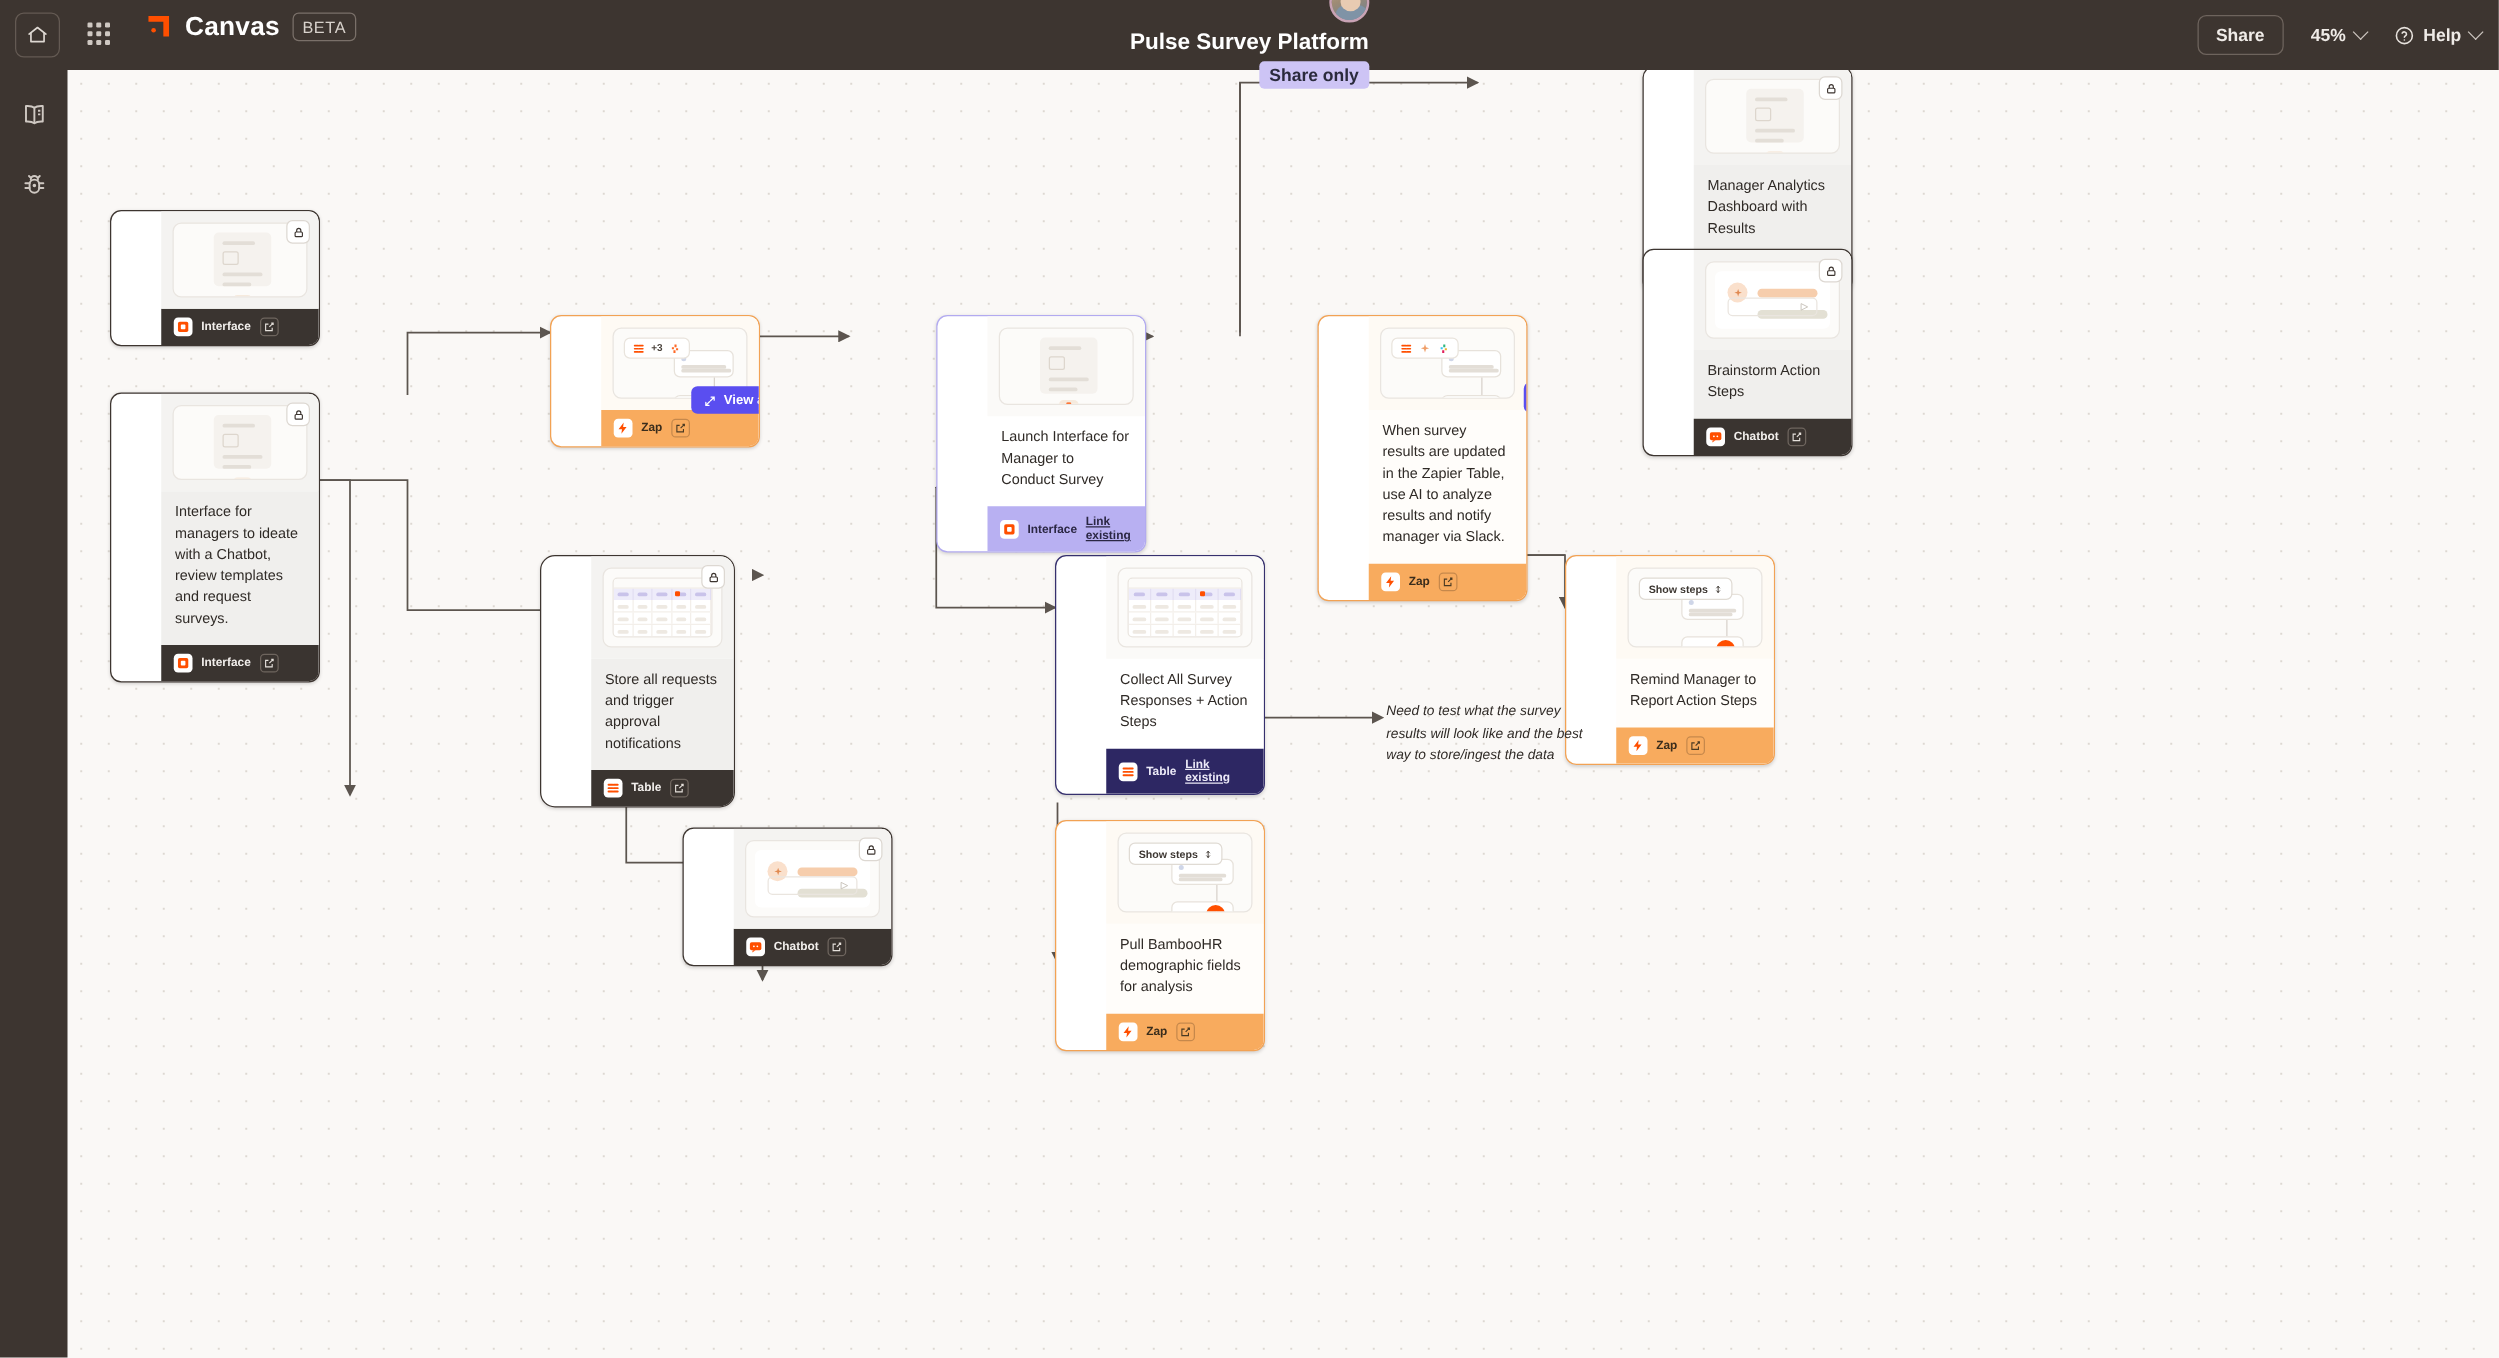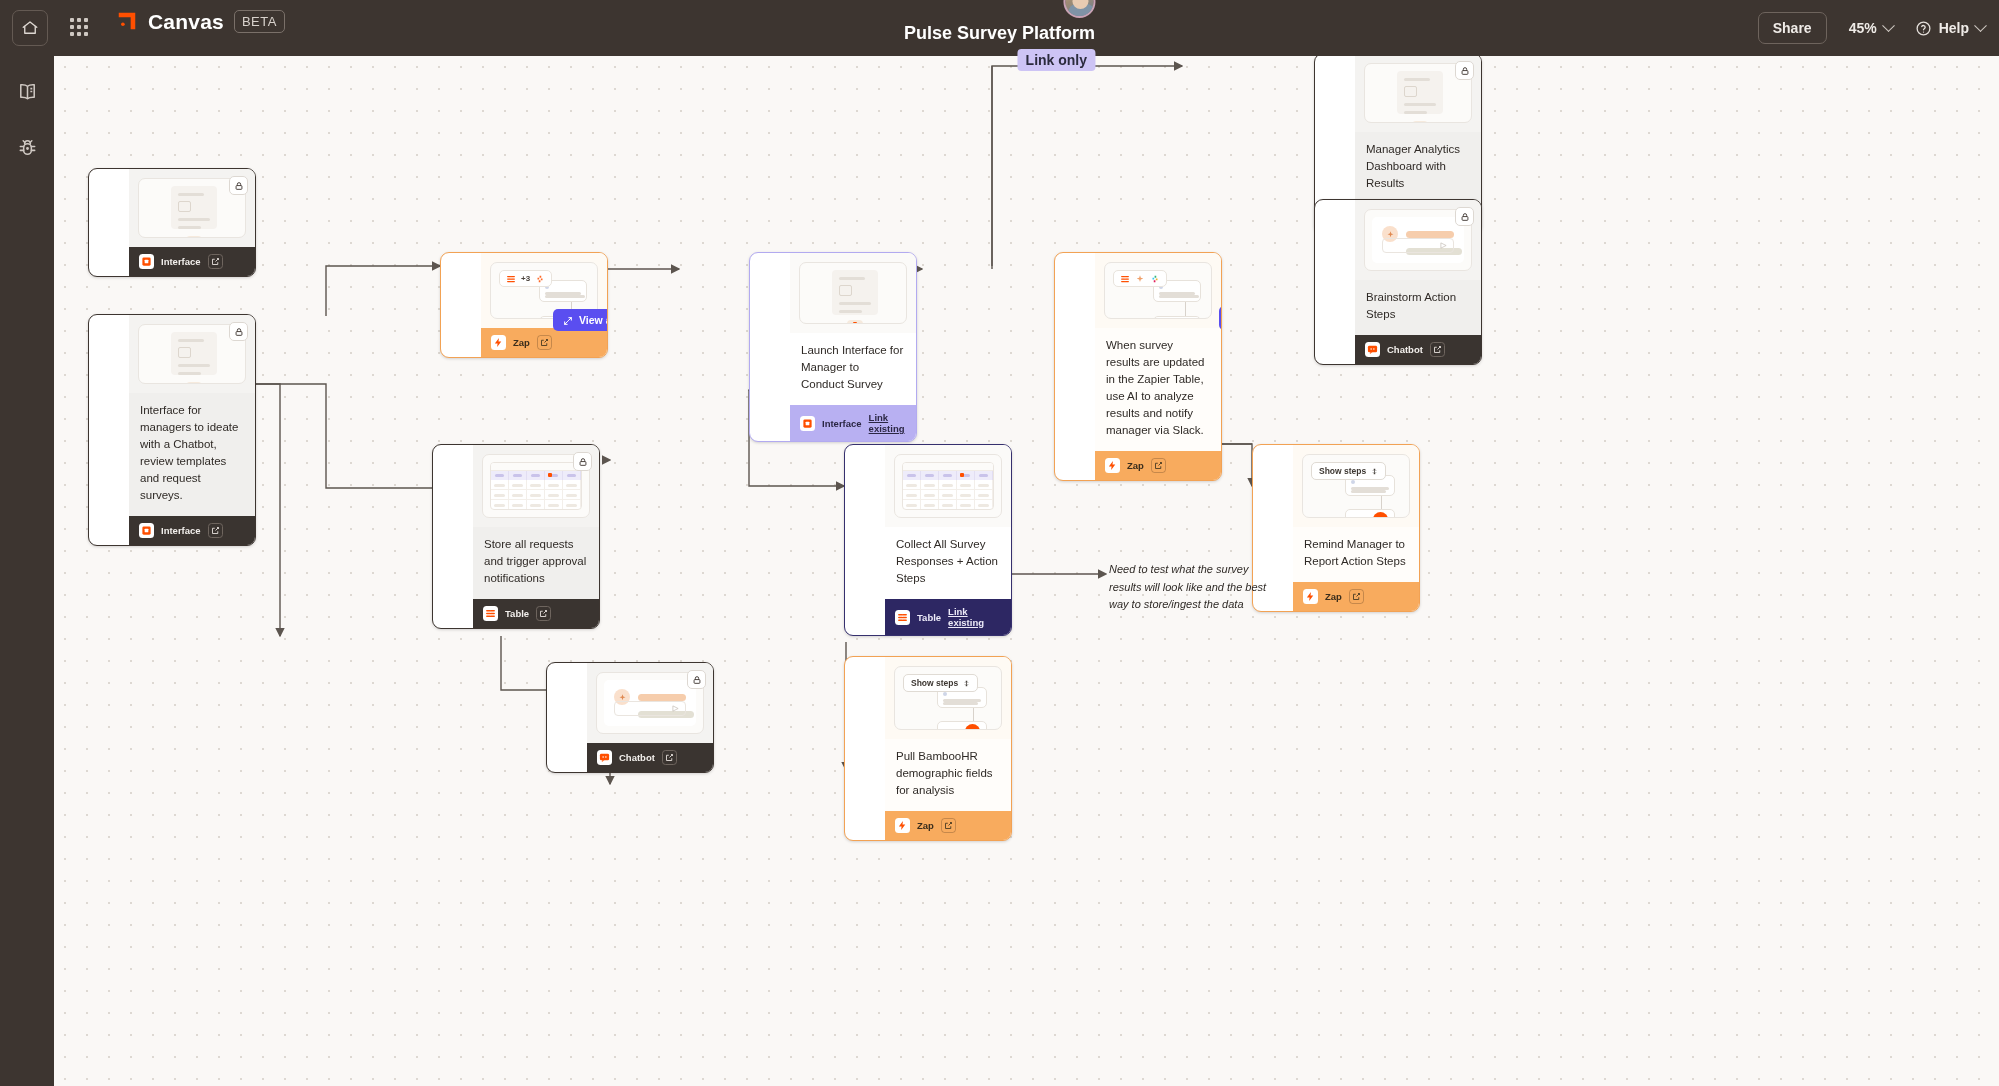--- a/index.html
+++ b/index.html
@@ -230,21 +230,21 @@
           <circle cx="7.5" cy="15.5" r="2" fill="#ff4f00"></circle>
         </svg>
     </div>
     <div class="canvas-word">Canvas</div>
     <div class="beta-badge">BETA</div>
   </div>
 
   <div class="tb-center">
     <div class="avatar"></div>
     <div class="doc-title">Pulse Survey Platform</div>
-    <div class="viewonly">Link only</div>
+    <div class="viewonly">Share only</div>
   </div>
 
   <div class="tb-right">
     <div class="share-btn">Share</div>
     <div class="zoom-ctl">
       <span>45%</span>
       <span class="chev"></span>
     </div>
     <div class="help-ctl">
       <svg width="17" height="17" viewBox="0 0 24 24" fill="none" stroke="#e6e1dc" stroke-width="1.8">
@@ -586,21 +586,21 @@
       </span>
       <span>Chatbot</span>
       <span class="openico">
         <svg width="9" height="9" viewBox="0 0 24 24" fill="none" stroke="#e6e1dc" stroke-width="2.4">
             <path d="M16 4h4v4M20 4l-8 8M18 14v6H4V6h6"></path>
           </svg>
       </span>
     </div>
   </div>
 
-  <div class="node dark" style="left:378px; top:388px; width:168px;">
+  <div class="node dark" style="left:378px; top:388px; width:156px;border-radius:12px;">
     <div class="preview" style="height:82px;">
       <div class="shot">
         <div class="tbl">
           <div class="tbl-top"></div>
           <div class="tbl-hd">
               <i></i>
               <i></i>
               <i></i>
               <i></i>
               <i></i>

